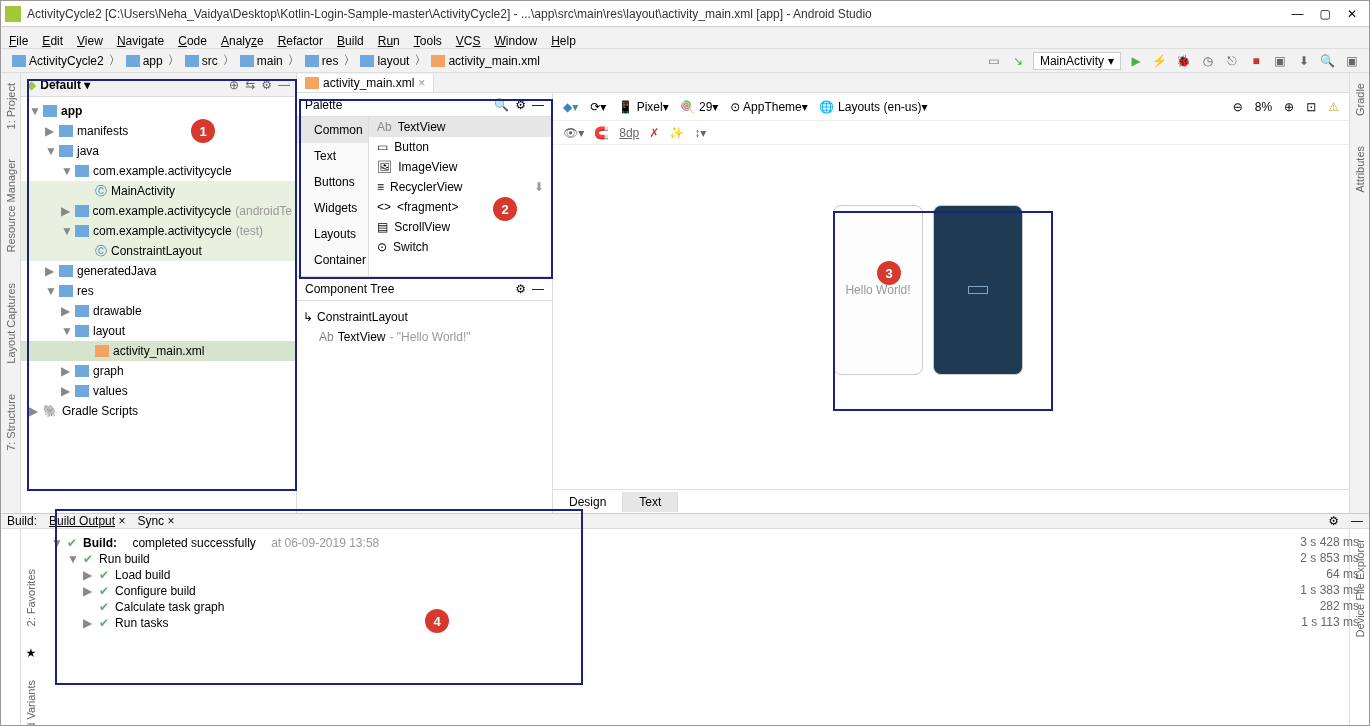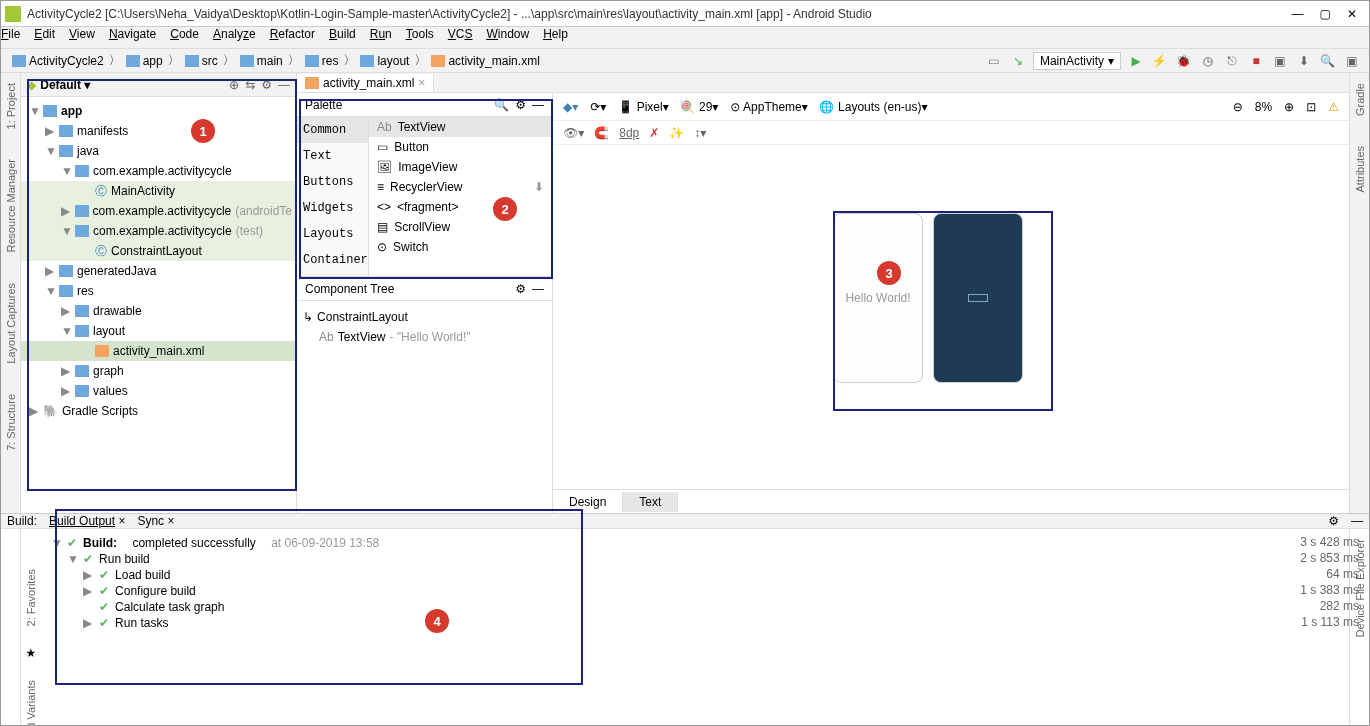--- a/index.html
+++ b/index.html
@@ -1,21 +1,21 @@
 <!DOCTYPE html>
 <html><head>
 <meta charset="utf-8">
 <style>
 * { box-sizing: border-box; margin: 0; padding: 0; font-family: "Segoe UI", Tahoma, sans-serif; font-size: 12px; }
 body { width: 1370px; height: 726px; background: #f2f2f2; border: 1px solid #999; overflow: hidden; position: relative; }
 .titlebar { height: 26px; background: #fff; display: flex; align-items: center; padding: 0 4px; border-bottom: 1px solid #ccc; }
 .titlebar .icon { width: 16px; height: 16px; background: #a4c639; margin-right: 6px; }
 .titlebar .title { flex: 1; color: #333; }
 .winctl { display: flex; gap: 16px; padding-right: 8px; font-size: 14px; }
-.menubar { height: 22px; background: #f2f2f2; display: flex; align-items: flex-start; gap: 14px; padding: 0 0; border-bottom: 1px solid #ddd; }
+.menubar { height: 22px; background: #f2f2f2; display: flex; align-items: flex-end; gap: 14px; padding: 0 8px; border-bottom: 1px solid #ddd; }
 .menubar span { text-decoration: underline; text-decoration-color: transparent; }
 .menubar span::first-letter { text-decoration: underline; }
 .breadcrumb-bar { height: 24px; background: #f2f2f2; display: flex; align-items: center; padding: 0 8px; border-bottom: 1px solid #ddd; justify-content: space-between; }
 .crumbs { display: flex; align-items: center; gap: 2px; }
 .crumb { display: flex; align-items: center; gap: 3px; padding: 0 3px; }
 .ico { display: inline-block; width: 14px; height: 12px; }
 .ico-folder { background: #6fa8dc; }
 .ico-file { background: #f4a460; }
 .toolbar-right { display: flex; gap: 6px; align-items: center; }
 .tb-btn { width: 18px; height: 18px; display: inline-flex; align-items: center; justify-content: center; color: #666; }
@@ -37,34 +37,34 @@
 .arrow { width: 10px; color: #888; }
 .dim { color: #999; }
 
 .center { flex: 1; display: flex; flex-direction: column; background: #fff; }
 .tabbar { height: 20px; background: #f2f2f2; display: flex; align-items: center; border-bottom: 1px solid #ddd; }
 .tab { padding: 2px 8px; background: #fff; border-right: 1px solid #ddd; display: flex; align-items: center; gap: 4px; }
 .editor-row { flex: 1; display: flex; }
 .palette-col { width: 256px; border-right: 1px solid #ddd; display: flex; flex-direction: column; }
 .palette-top { display: flex; height: 160px; border-bottom: 1px solid #ddd; }
 .palette-cats { width: 72px; background: #f9f9f9; border-right: 1px solid #ddd; display: flex; flex-direction: column; }
-.cat { padding: 6px 6px; font-family: Liberation Mono, monospace; }
+.cat { padding: 6px 17px; }
 .cat.selected { background: #e6e6e6; }
 .palette-items { flex: 1; }
 .pitem { padding: 3px 8px; display: flex; align-items: center; gap: 6px; }
 .pitem.sel { background: #e6e6e6; }
 .sub-header { height: 24px; display: flex; align-items: center; padding: 0 8px; border-bottom: 1px solid #ddd; background: #fff; }
 .comp-tree { padding: 6px; }
 
 .design-area { flex: 1; display: flex; flex-direction: column; }
 .design-toolbar { height: 28px; display: flex; align-items: center; gap: 12px; padding: 0 10px; border-bottom: 1px solid #eee; font-size: 11px; }
 .design-toolbar2 { height: 24px; display: flex; align-items: center; gap: 10px; padding: 0 10px; border-bottom: 1px solid #eee; font-size: 11px; color: #666; }
 .canvas { flex: 1; position: relative; background: #fff; }
 .device-preview { position: absolute; left: 280px; top: 60px; display: flex; gap: 10px; }
-.device { width: 90px; height: 170px; background: #fdfdfd; border: 1px solid #ccc; border-radius: 8px; display: flex; align-items: center; justify-content: center; font-size: 6px; color: #999; margin-top: 8px; }
+.device { width: 90px; height: 170px; background: #fdfdfd; border: 1px solid #ccc; border-radius: 8px; display: flex; align-items: center; justify-content: center; font-size: 6px; color: #999; }
 .device.blueprint { background: #1f3b54; color: #fff; }
 .bp-box { width: 20px; height: 8px; border: 1px solid #7fa6c6; }
 .design-tabs { height: 24px; border-top: 1px solid #ddd; display: flex; align-items: center; }
 .dtab { padding: 3px 16px; border-right: 1px solid #ddd; }
 .dtab.active { background: #e6e6e6; }
 
 .bottom-panel { height: 195px; border-top: 1px solid #ccc; display: flex; flex-direction: column; }
 .build-tabs { height: 22px; display: flex; align-items: center; background: #f2f2f2; border-bottom: 1px solid #ddd; padding: 0 6px; gap: 12px; }
 .build-body { flex: 1; background: #fff; display: flex; position: relative; }
 .build-tree { padding: 6px 10px; flex: 1; }

